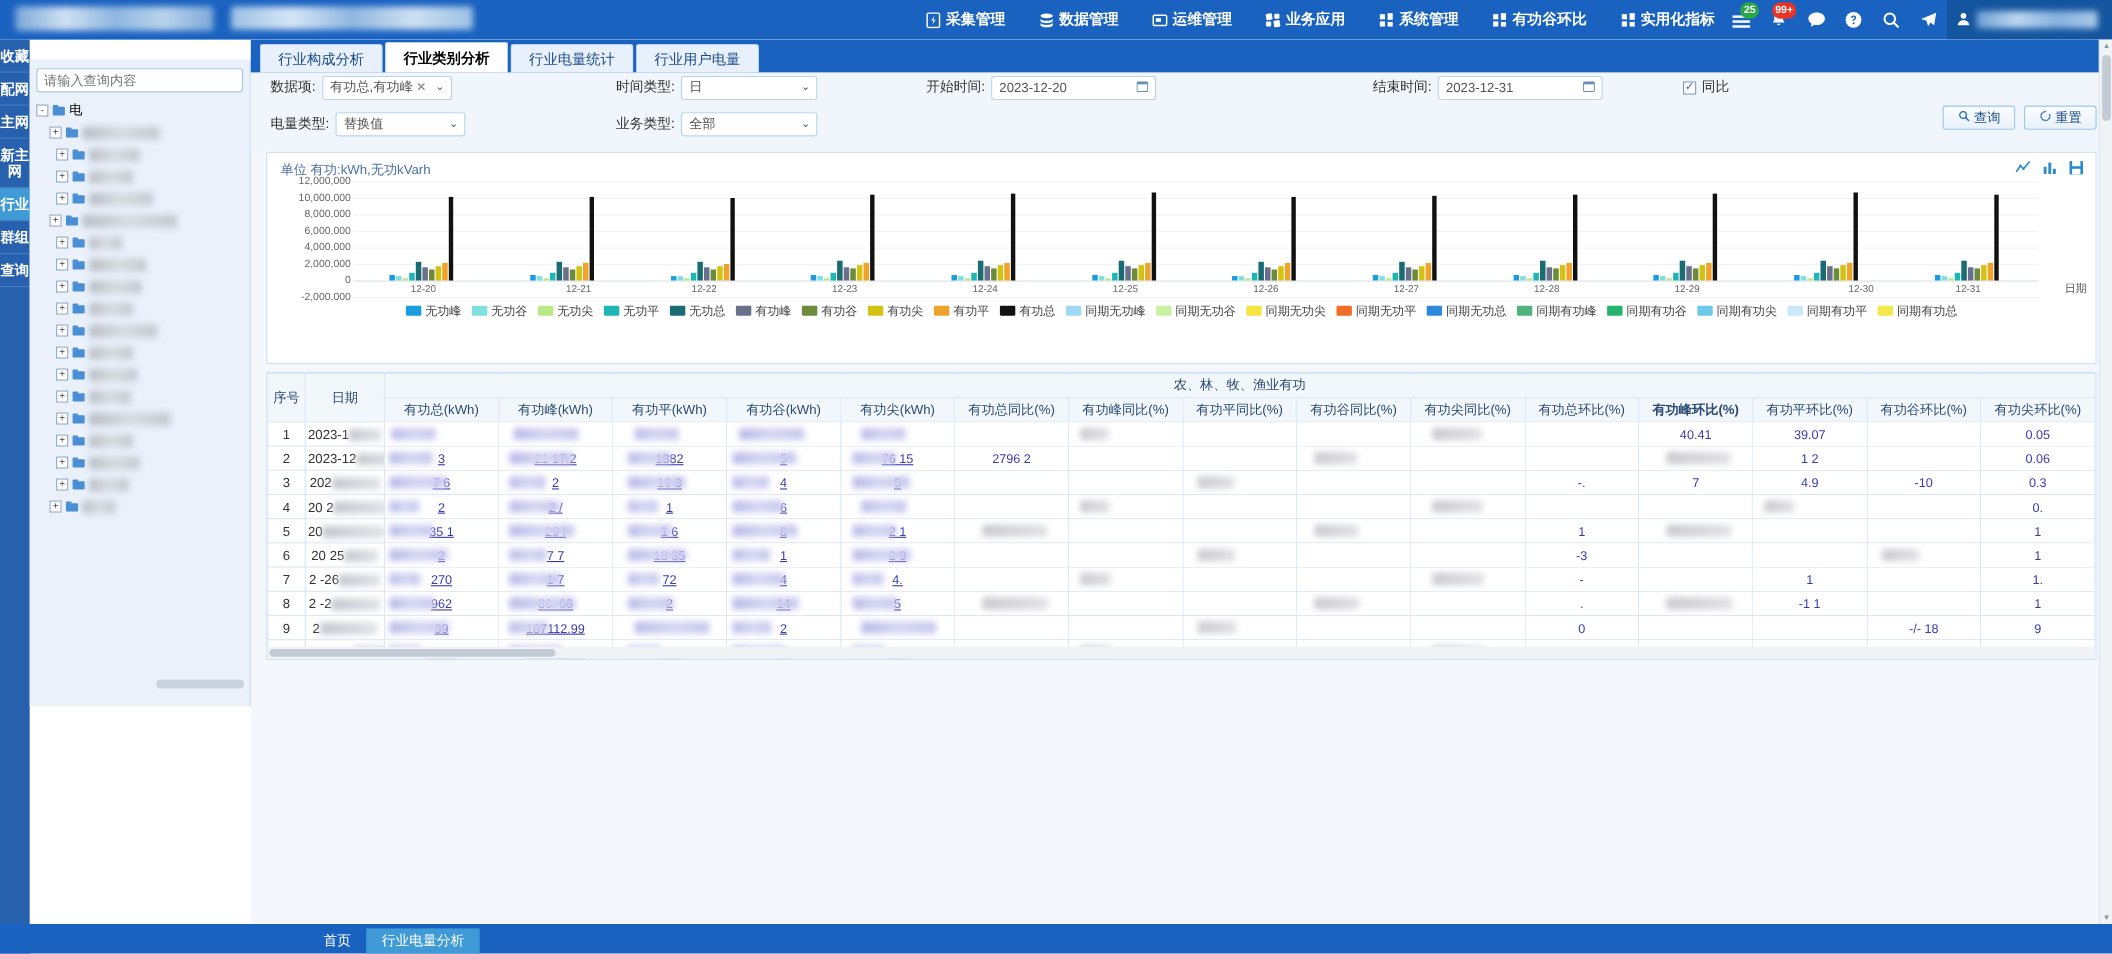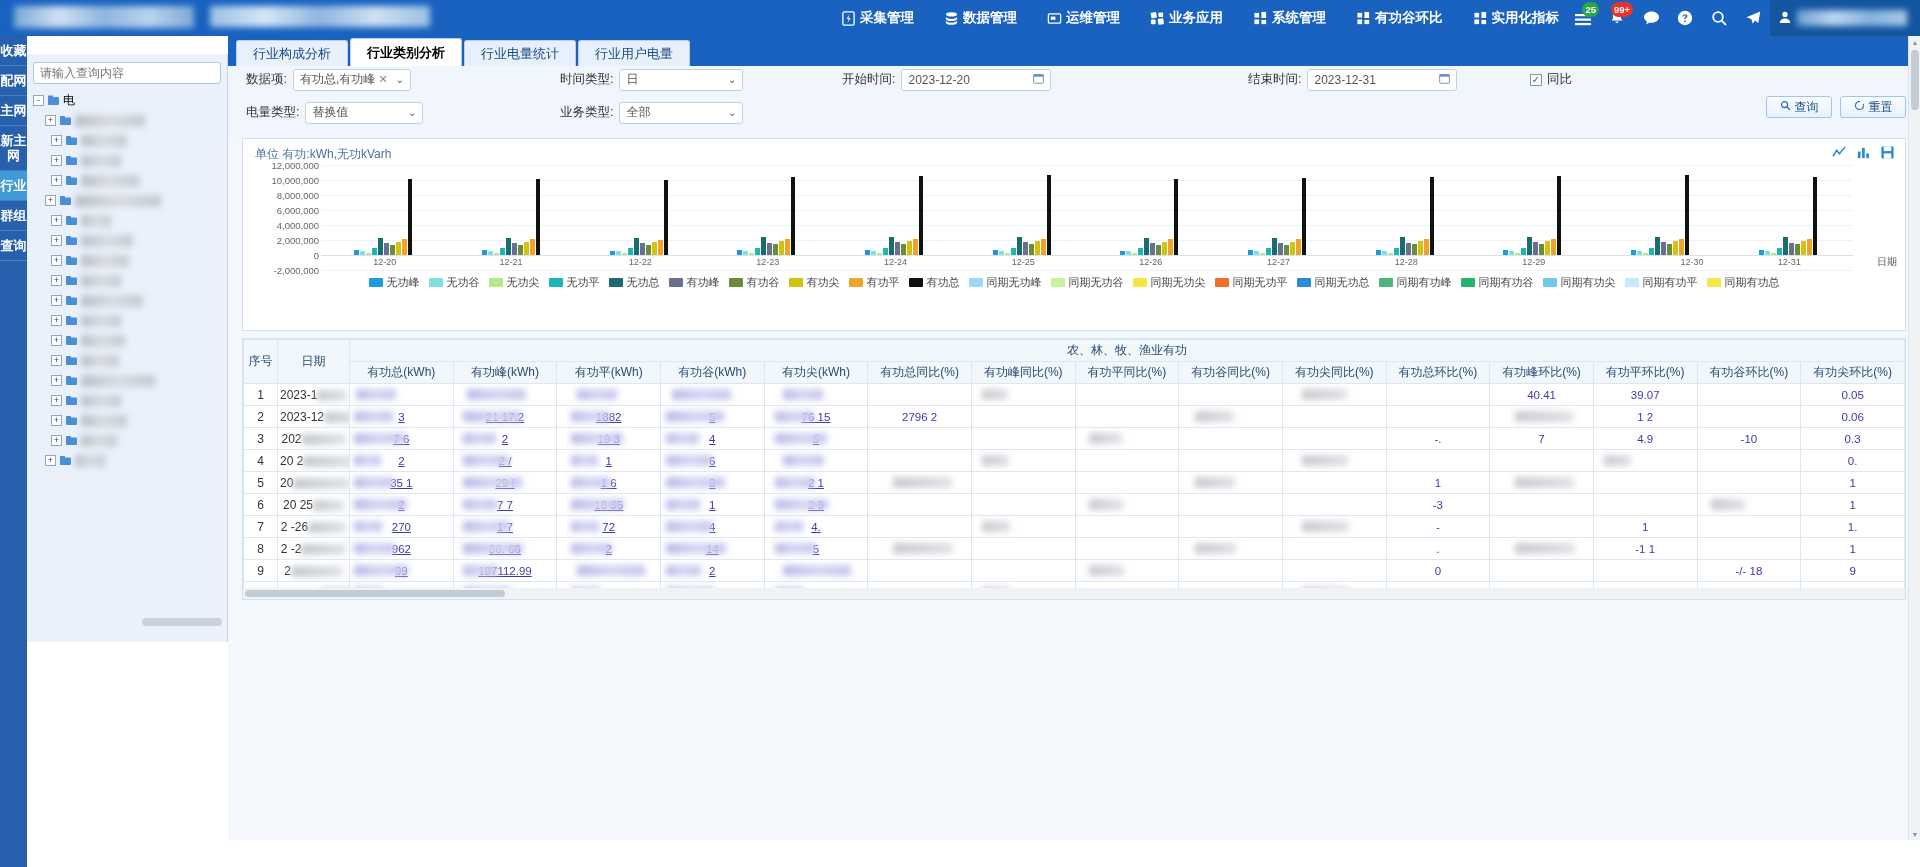--- a/index.html
+++ b/index.html
@@ -698,21 +698,21 @@
               <div class="bar" style="background: rgb(127, 224, 221); height: 3.675px;"></div>
               <div class="bar" style="background: rgb(184, 233, 134); height: 2.175px;"></div>
               <div class="bar" style="background: rgb(31, 181, 181); height: 6.6px;"></div>
               <div class="bar" style="background: rgb(27, 107, 115); height: 17.025px;"></div>
               <div class="bar" style="background: rgb(106, 111, 140); height: 11.85px;"></div>
               <div class="bar" style="background: rgb(108, 140, 60); height: 10.35px;"></div>
               <div class="bar" style="background: rgb(212, 194, 16); height: 13.35px;"></div>
               <div class="bar" style="background: rgb(240, 163, 42); height: 15.6px;"></div>
               <div class="bigbar" style="background: rgb(17, 17, 17); height: 75.75px;"></div>
             </div>
-            <div class="xlab" style="left: 190px; top: 92px;">12-21</div>
+            <div class="xlab" style="left: 205px; top: 92px;">12-21</div>
             <div class="group" style="left: 288.527px; bottom: 15px; height: 90px;">
               <div class="bar" style="background: rgb(26, 157, 222); height: 4.5px;"></div>
               <div class="bar" style="background: rgb(127, 224, 221); height: 3.6px;"></div>
               <div class="bar" style="background: rgb(184, 233, 134); height: 2.1px;"></div>
               <div class="bar" style="background: rgb(31, 181, 181); height: 6.525px;"></div>
               <div class="bar" style="background: rgb(27, 107, 115); height: 16.725px;"></div>
               <div class="bar" style="background: rgb(106, 111, 140); height: 11.625px;"></div>
               <div class="bar" style="background: rgb(108, 140, 60); height: 10.125px;"></div>
               <div class="bar" style="background: rgb(212, 194, 16); height: 13.125px;"></div>
               <div class="bar" style="background: rgb(240, 163, 42); height: 15.375px;"></div>
@@ -937,21 +937,21 @@
               <th style="width: 83px;">有功峰(kWh)</th>
               <th style="width: 83px;">有功平(kWh)</th>
               <th style="width: 83px;">有功谷(kWh)</th>
               <th style="width: 83px;">有功尖(kWh)</th>
               <th style="width: 83px;">有功总同比(%)</th>
               <th style="width: 83px;">有功峰同比(%)</th>
               <th style="width: 83px;">有功平同比(%)</th>
               <th style="width: 83px;">有功谷同比(%)</th>
               <th style="width: 83px;">有功尖同比(%)</th>
               <th style="width: 83px;">有功总环比(%)</th>
-              <th style="width: 83px;">有功峰环比(%)</th>
+              <th style="width: 83px; font-weight: bold;">有功峰环比(%)</th>
               <th style="width: 83px;">有功平环比(%)</th>
               <th style="width: 83px;">有功谷环比(%)</th>
               <th style="width: 83px;">有功尖环比(%)</th>
             </tr>
         </thead>
         <tbody id="tbody">
             <tr>
               <td>1</td>
               <td><span>2023-1</span><span class="blur-block" style="position:relative;display:inline-block;width:30px;height:11px;vertical-align:middle;background:linear-gradient(90deg,#c3c7cd,#e0e3e7);"></span></td>
               <td style="position: relative;">
@@ -1206,13 +1206,17 @@
         </div>
     </div>
 
     <div class="vscroll">
       <div class="arr" style="top:0;">▲</div>
       <div class="thumb" style="top:14px;height:60px;"></div>
       <div class="arr" style="bottom:0;">▼</div>
     </div>
   </div>
 
+  <div class="bottombar">
+    <div class="bbtab">首页</div>
+    <div class="bbtab active">行业电量分析</div>
+  </div>
 </div>
 
 </body></html>

